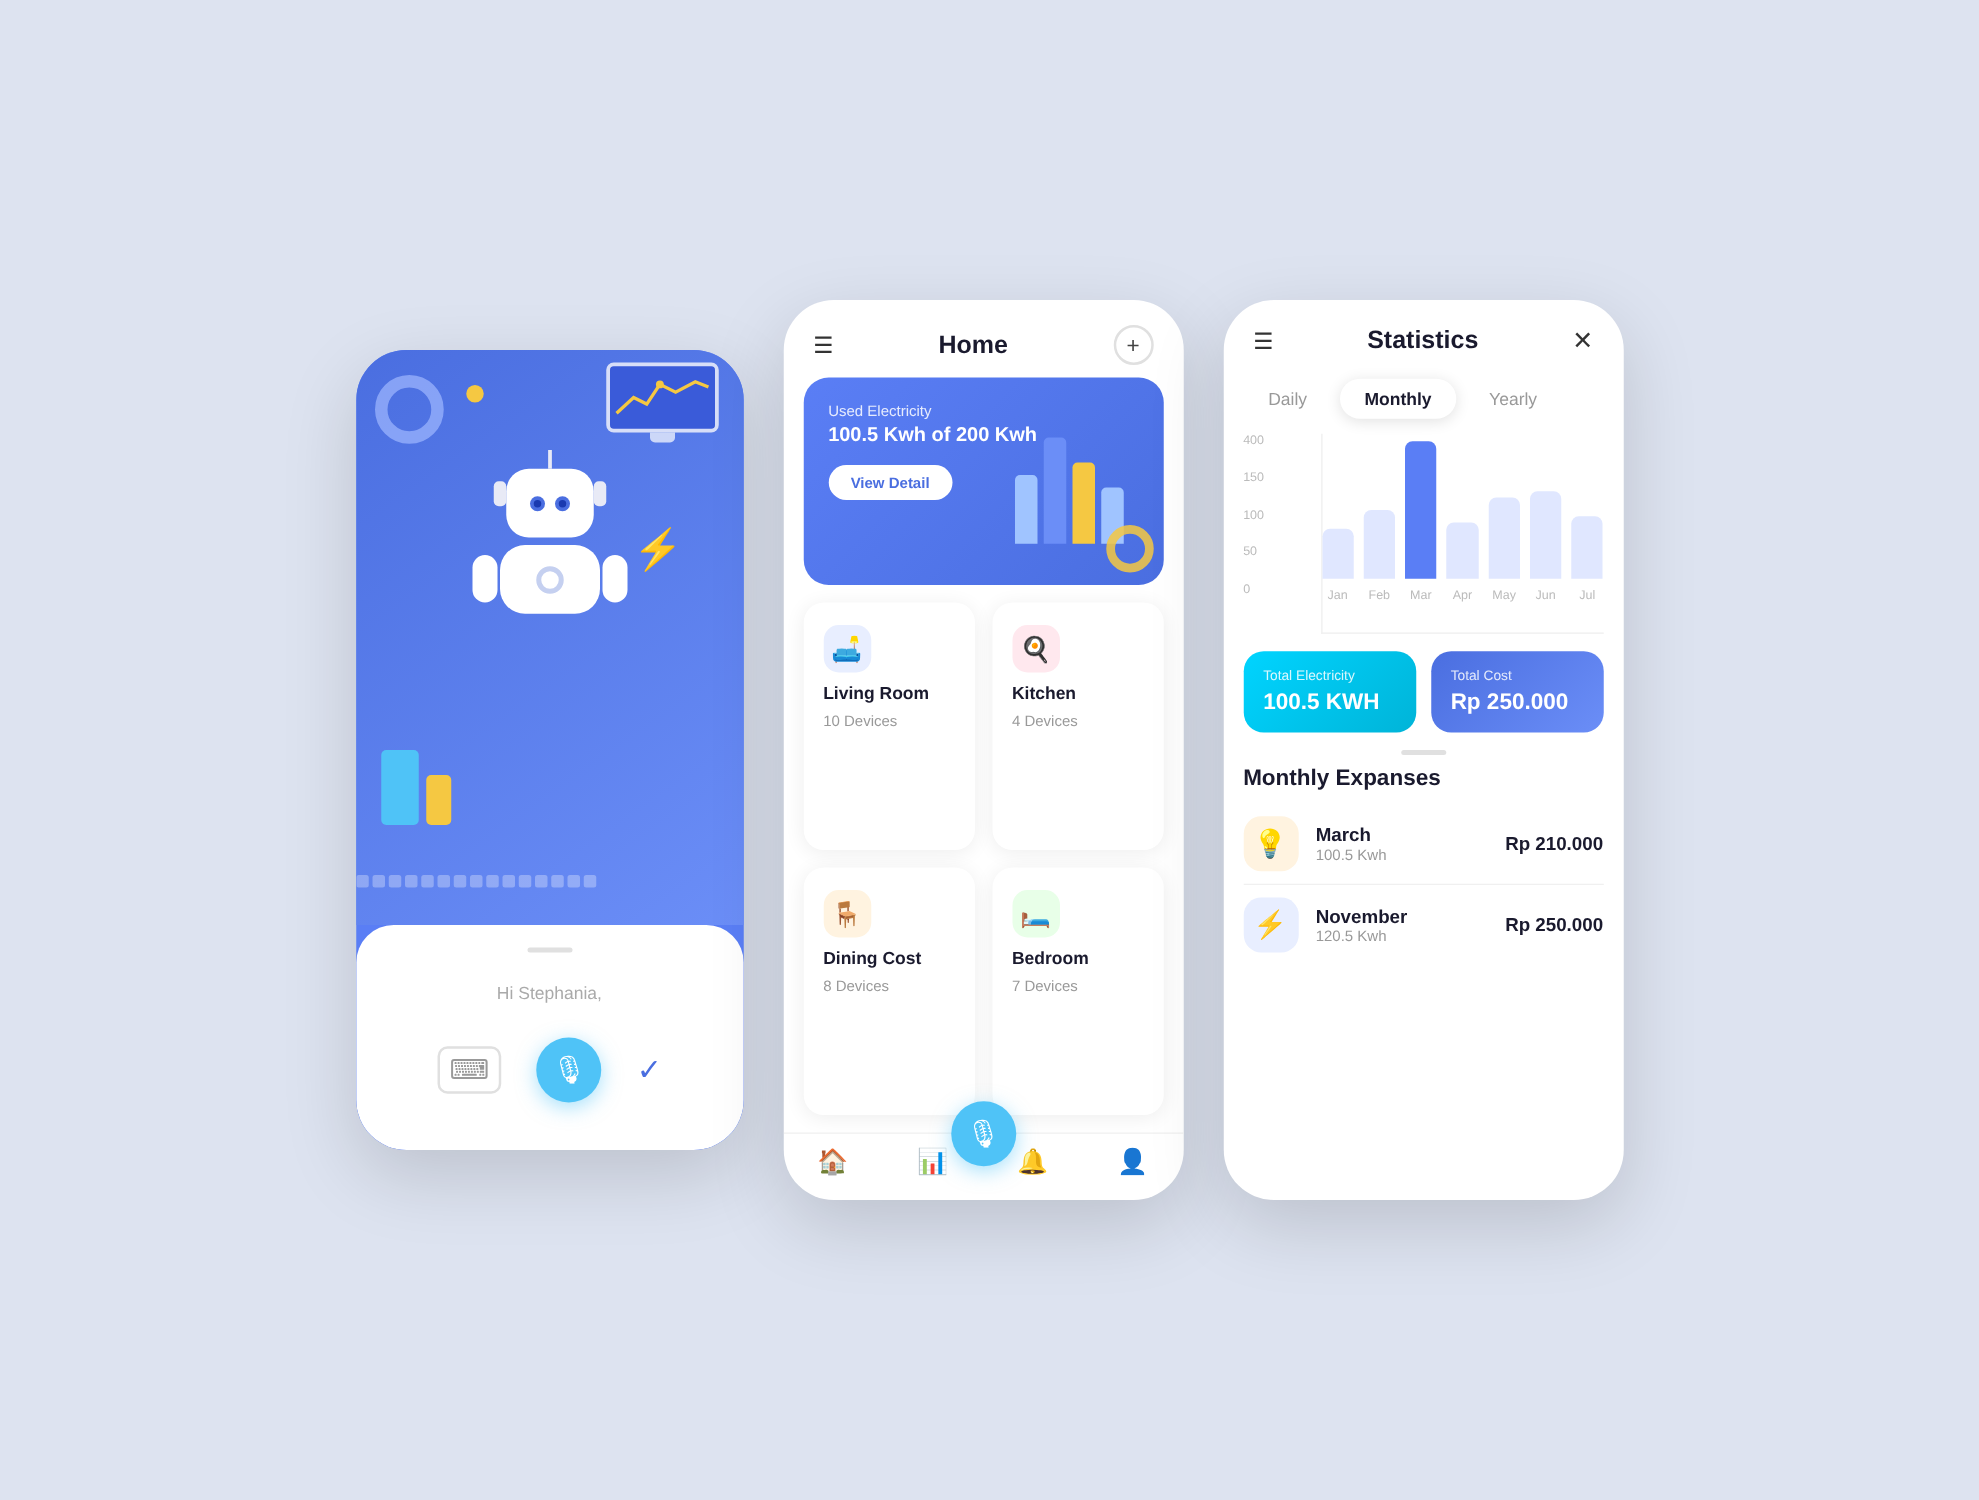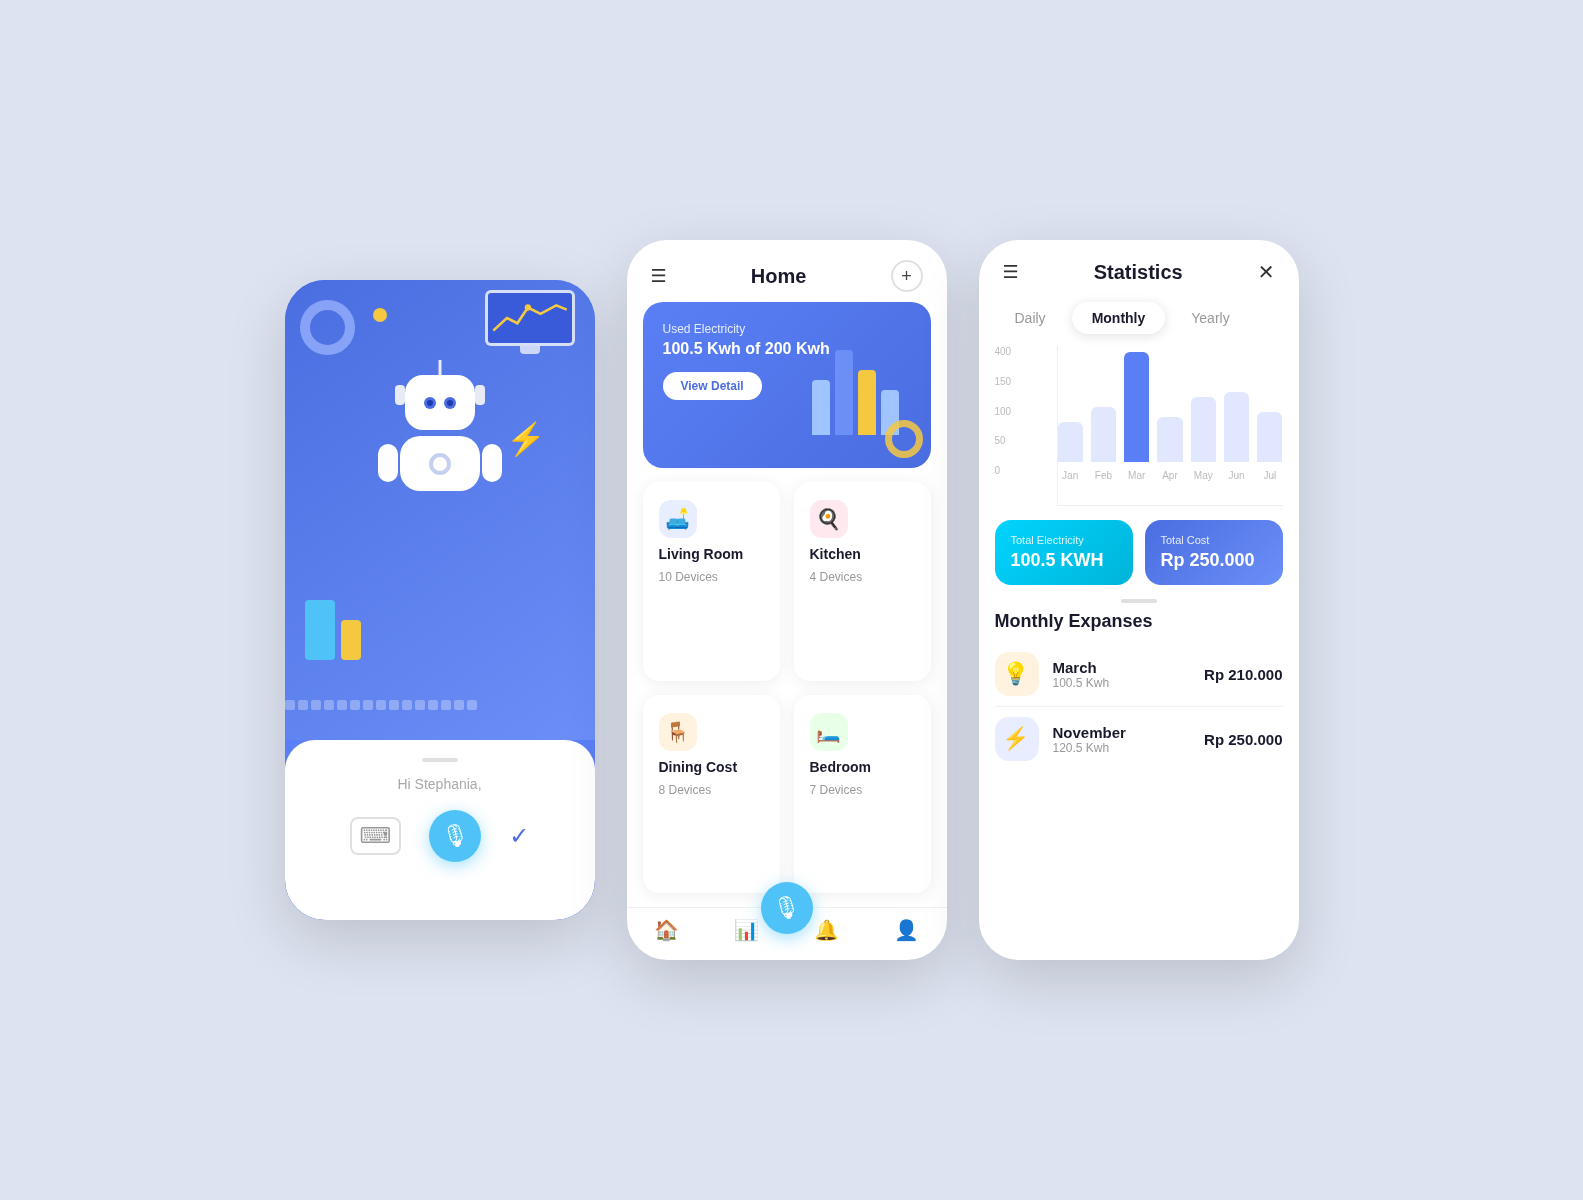--- a/index.html
+++ b/index.html
@@ -228,21 +228,21 @@
       border-radius: 2px;
     }
     .phone1-bottom {
       background: #fff;
       border-radius: 30px 30px 40px 40px;
       padding: 18px 24px 28px;
       min-height: 180px;
       display: flex;
       flex-direction: column;
       align-items: center;
-      gap: 10px;
+      gap: 20px;
     }
     .p1-handle {
       width: 36px;
       height: 4px;
       background: #e0e0e0;
       border-radius: 2px;
       margin-bottom: 4px;
     }
     .p1-greeting {
       color: #aaa;

